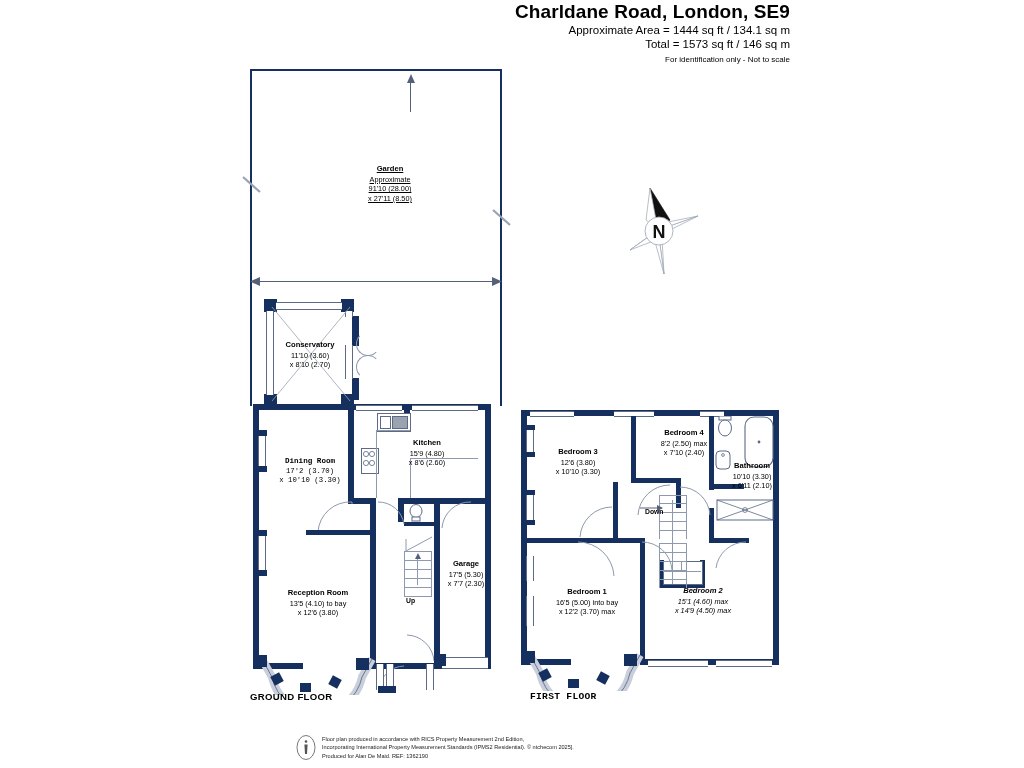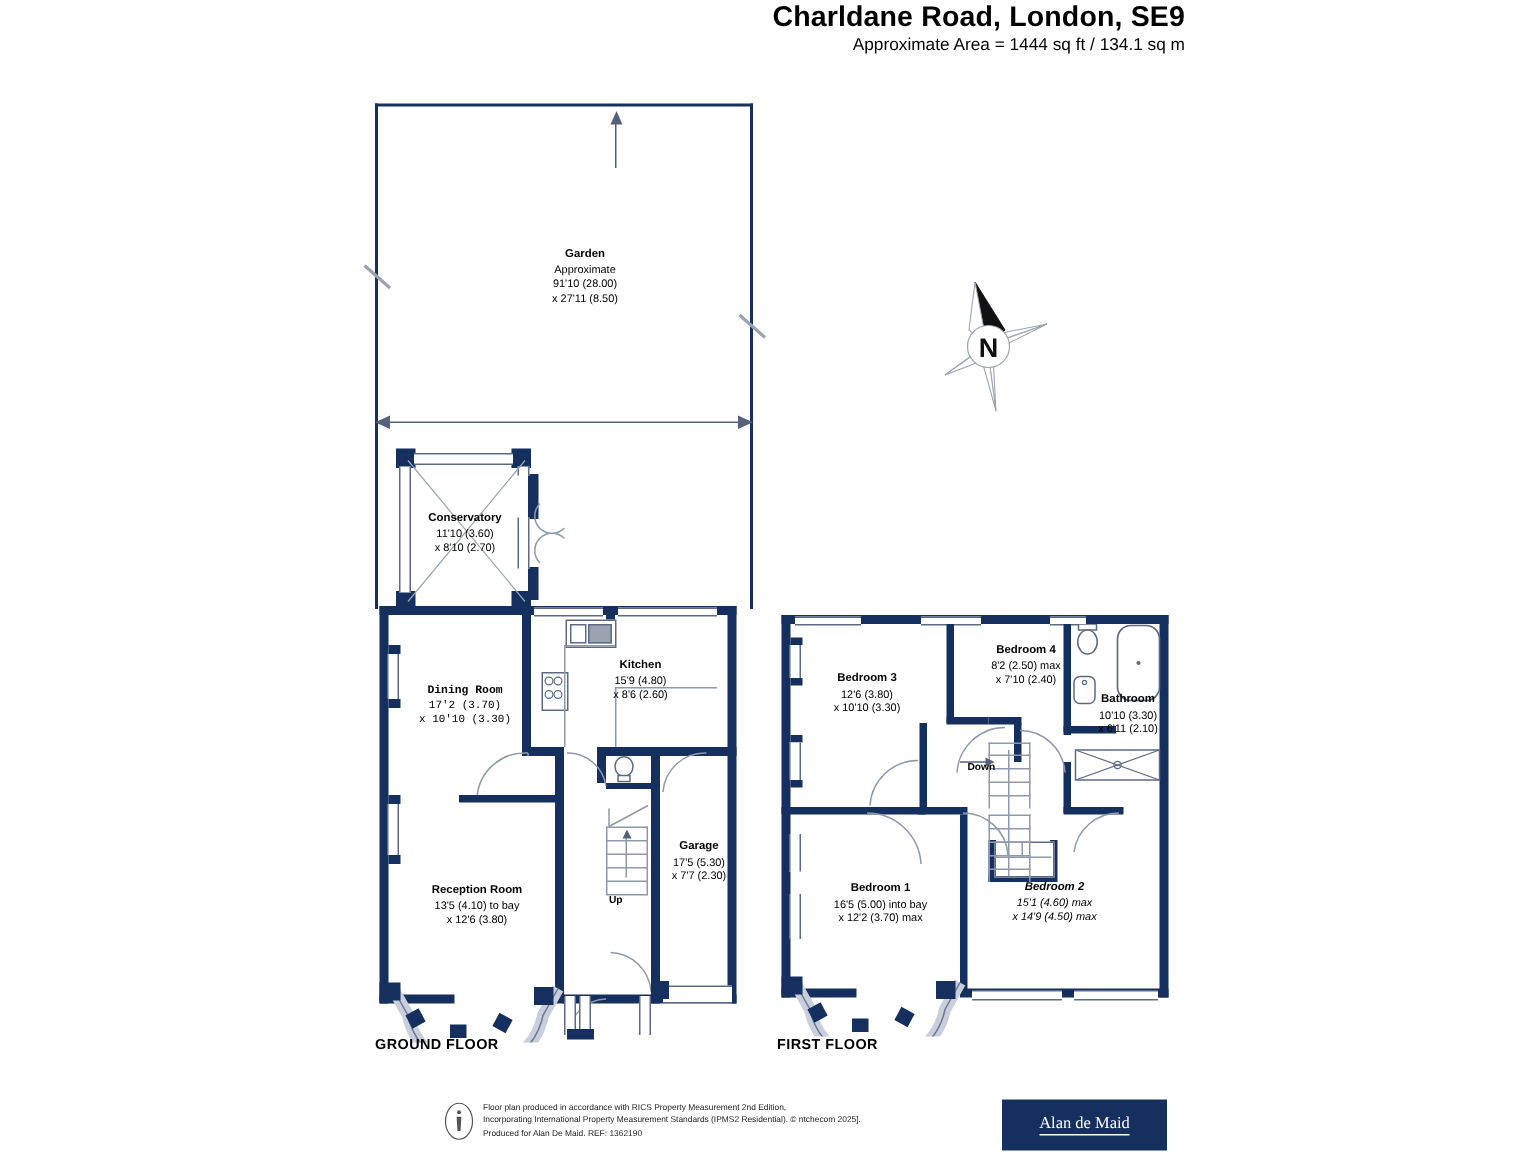--- a/index.html
+++ b/index.html
@@ -40,20 +40,22 @@
   #logo span{color:#fff;font-size:11px;font-family:"Liberation Serif",serif;border-bottom:1px solid #fff;padding-bottom:1px;}
 </style>
 </head>
 <body>
 
 <div class="stage">
 
   <div id="header">
     <div id="title">Charldane Road, London, SE9</div>
     <div class="hline">Approximate Area = 1444 sq ft / 134.1 sq m</div>
+    <div class="hline">Total = 1573 sq ft / 146 sq m</div>
+    <div class="hsmall">For identification only - Not to scale</div>
   </div>
 
   <div id="compass">
     <svg width="92" height="90" viewBox="0 0 92 90">
       <g stroke="#9aa3b2" stroke-width="0.7" fill="#ffffff">
         <polygon points="46,44 18,64 40,48"></polygon>
         <polygon points="46,44 18,64 44,54"></polygon>
         <polygon points="46,44 86,30 58,44"></polygon>
         <polygon points="46,44 86,30 56,36"></polygon>
         <polygon points="46,44 52,88 50,52"></polygon>
@@ -84,21 +86,21 @@
       <polygon points="11,5.5 1,1 1,10" fill="#55607a"></polygon>
       </svg>
 
     <svg style="position:absolute;left:242px;top:176px;" width="20" height="18">
       <line x1="1" y1="1" x2="18" y2="16" stroke="#9aa3b2" stroke-width="2.2"></line>
       </svg>
     <svg style="position:absolute;left:492px;top:209px;" width="20" height="18">
       <line x1="1" y1="1" x2="18" y2="16" stroke="#9aa3b2" stroke-width="2.2"></line>
       </svg>
 
-    <div class="lbl" style="left:330px;top:164px;width:120px;">
+    <div class="lbl" style="left:330px;top:164px;width:120px;text-decoration:underline;">
       <b>Garden</b>
       <span>Approximate</span>
       <span>91'10 (28.00)</span>
       <span>x 27'11 (8.50)</span>
     </div>
   </div>
 
   <div>
 
     <div class="wall" style="left:264px;top:299px;width:13px;height:13px;"></div>
@@ -398,32 +400,29 @@
     <div class="lbl" style="left:528px;top:587px;width:118px;">
       <b>Bedroom 1</b>
       <span>16'5 (5.00) into bay</span>
       <span>x 12'2 (3.70) max</span>
     </div>
     <div class="lbl" style="left:642px;top:586px;width:122px;font-style:italic;">
       <b>Bedroom 2</b>
       <span>15'1 (4.60) max</span>
       <span>x 14'9 (4.50) max</span>
     </div>
-    <div class="floorlbl" style="left:518px;top:691px;">FIRST FLOOR</div>
+    <div class="floorlbl" style="left:530px;top:691px;font-family:Liberation Mono, monospace;">FIRST FLOOR</div>
   </div>
 
   <div id="footer">
     <svg id="rics-badge" viewBox="0 0 20 25">
       <ellipse cx="10" cy="12.5" rx="9" ry="12" fill="none" stroke="#555" stroke-width="0.8"></ellipse>
       <circle cx="10" cy="6.5" r="1.3" fill="#555"></circle>
       <path d="M 8.4 9.5 L 11.6 9.5 L 11 19 L 9 19 Z" fill="#555"></path>
     </svg>
     <div id="footer-txt">
       <div>Floor plan produced in accordance with RICS Property Measurement 2nd Edition,</div>
       <div>Incorporating International Property Measurement Standards (IPMS2 Residential).    © ntchecom 2025].</div>
       <div>Produced for Alan De Maid.    REF: 1362190</div>
     </div>
-    <div id="logo">
-      <span>Alan de Maid</span>
-    </div>
   </div>
 
 </div>
 
 </body></html>

